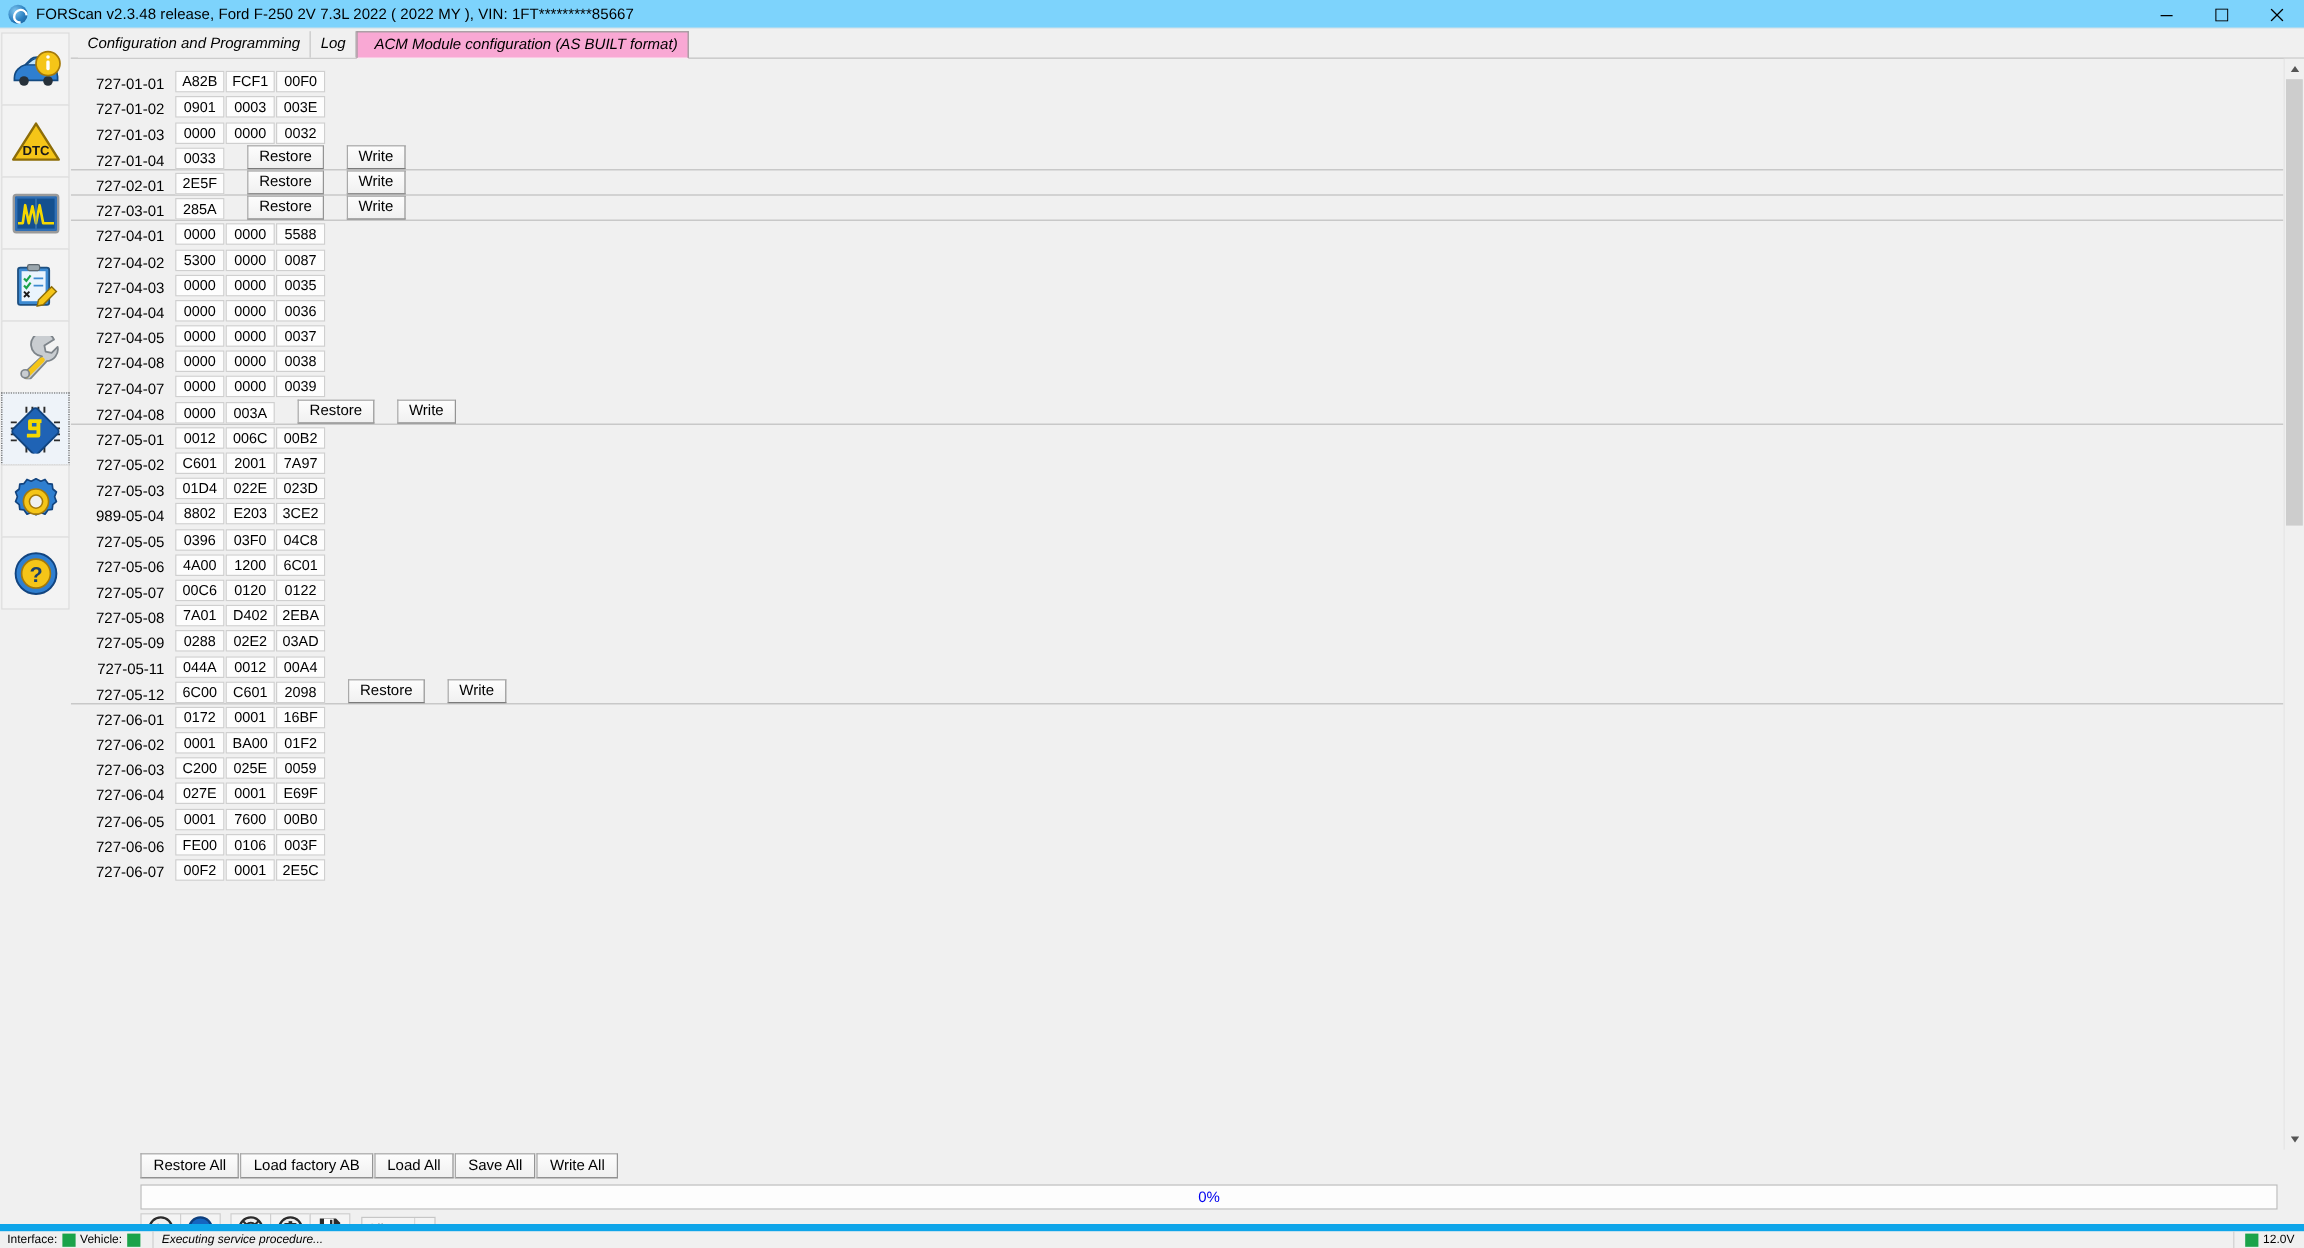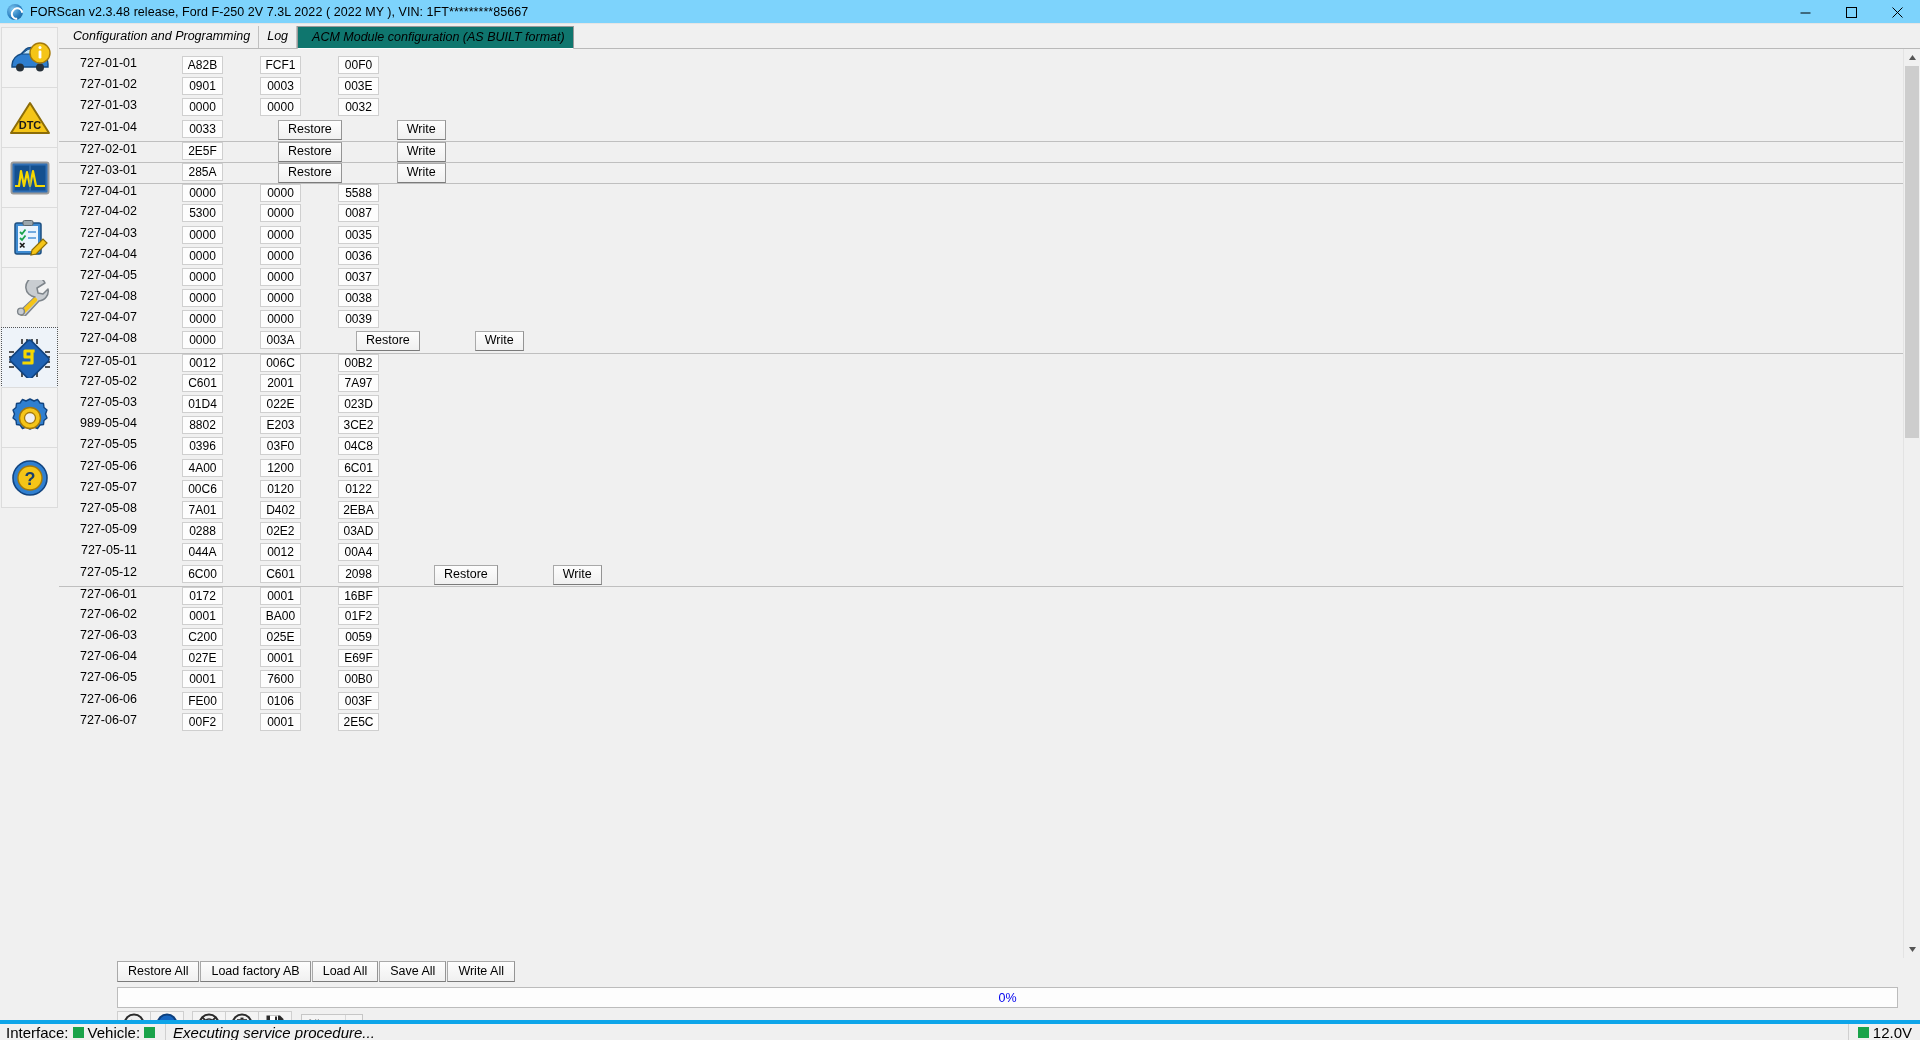--- a/index.html
+++ b/index.html
@@ -89,44 +89,43 @@
   }
   .tab {
     height: 22px; line-height: 21px;
     padding: 0 8px;
     font-size: 12.5px; color: #000;
     background: #f0f0f0;
     border-right: 1px solid #c0c0c0;
     cursor: default; white-space: nowrap; font-style: italic;
   }
   .tab.active {
-    background: #0f766e;
+    background: #f9a8d4;
     border: 1px solid #9a9a9a;
     border-bottom-color: #fbfbfb;
     height: 23px; line-height: 21px;
     margin-bottom: -1px;
     position: relative; z-index: 2; padding-left: 14px;
   }
 
   
   #panel {
     flex: 1; position: relative;
     background: #f0f0f0;
     display: flex;
     min-height: 0;
   }
   #rows-area {
     flex: 1; overflow: hidden; position: relative;
     padding-top: 7px;
   }
   .ab-row {
-    display: flex; align-items: flex-start;
+    display: flex; align-items: flex-end;
     height: 21.2px;
     padding-left: 9px;
-    gap: 36px;
   }
   .ab-row.group-start { border-top: 1px solid #bfbfbf; }
   .ab-label {
     width: 78px; flex: none;
     font-size: 12.5px; color: #000;
     text-align: right; padding-right: 9px;
     white-space: nowrap;
   }
   .ab-cell {
     width: 41px; height: 18px; flex: none;
@@ -235,22 +234,22 @@
     width: 17px; height: 19px;
     display: flex; align-items: center; justify-content: center;
     border-left: 1px solid #d8d8d8;
   }
 
   
   #statusbar {
     height: 20px; flex: none; width: 100%;
     display: flex; align-items: stretch;
     background: #f0f0f0;
-    border-top: 4px solid #0ea5e9;
-    font-size: 15px; color: #000;
+    border-top: 6px solid #0ea5e9;
+    font-size: 10px; color: #000;
   }
   .sb-cell {
     display: flex; align-items: center;
     border-right: 1px solid #d0d0d0;
     padding: 0 6px;
     white-space: nowrap;
   }
   .sb-led {
     width: 11px; height: 11px;
     background: #1aa34a;

